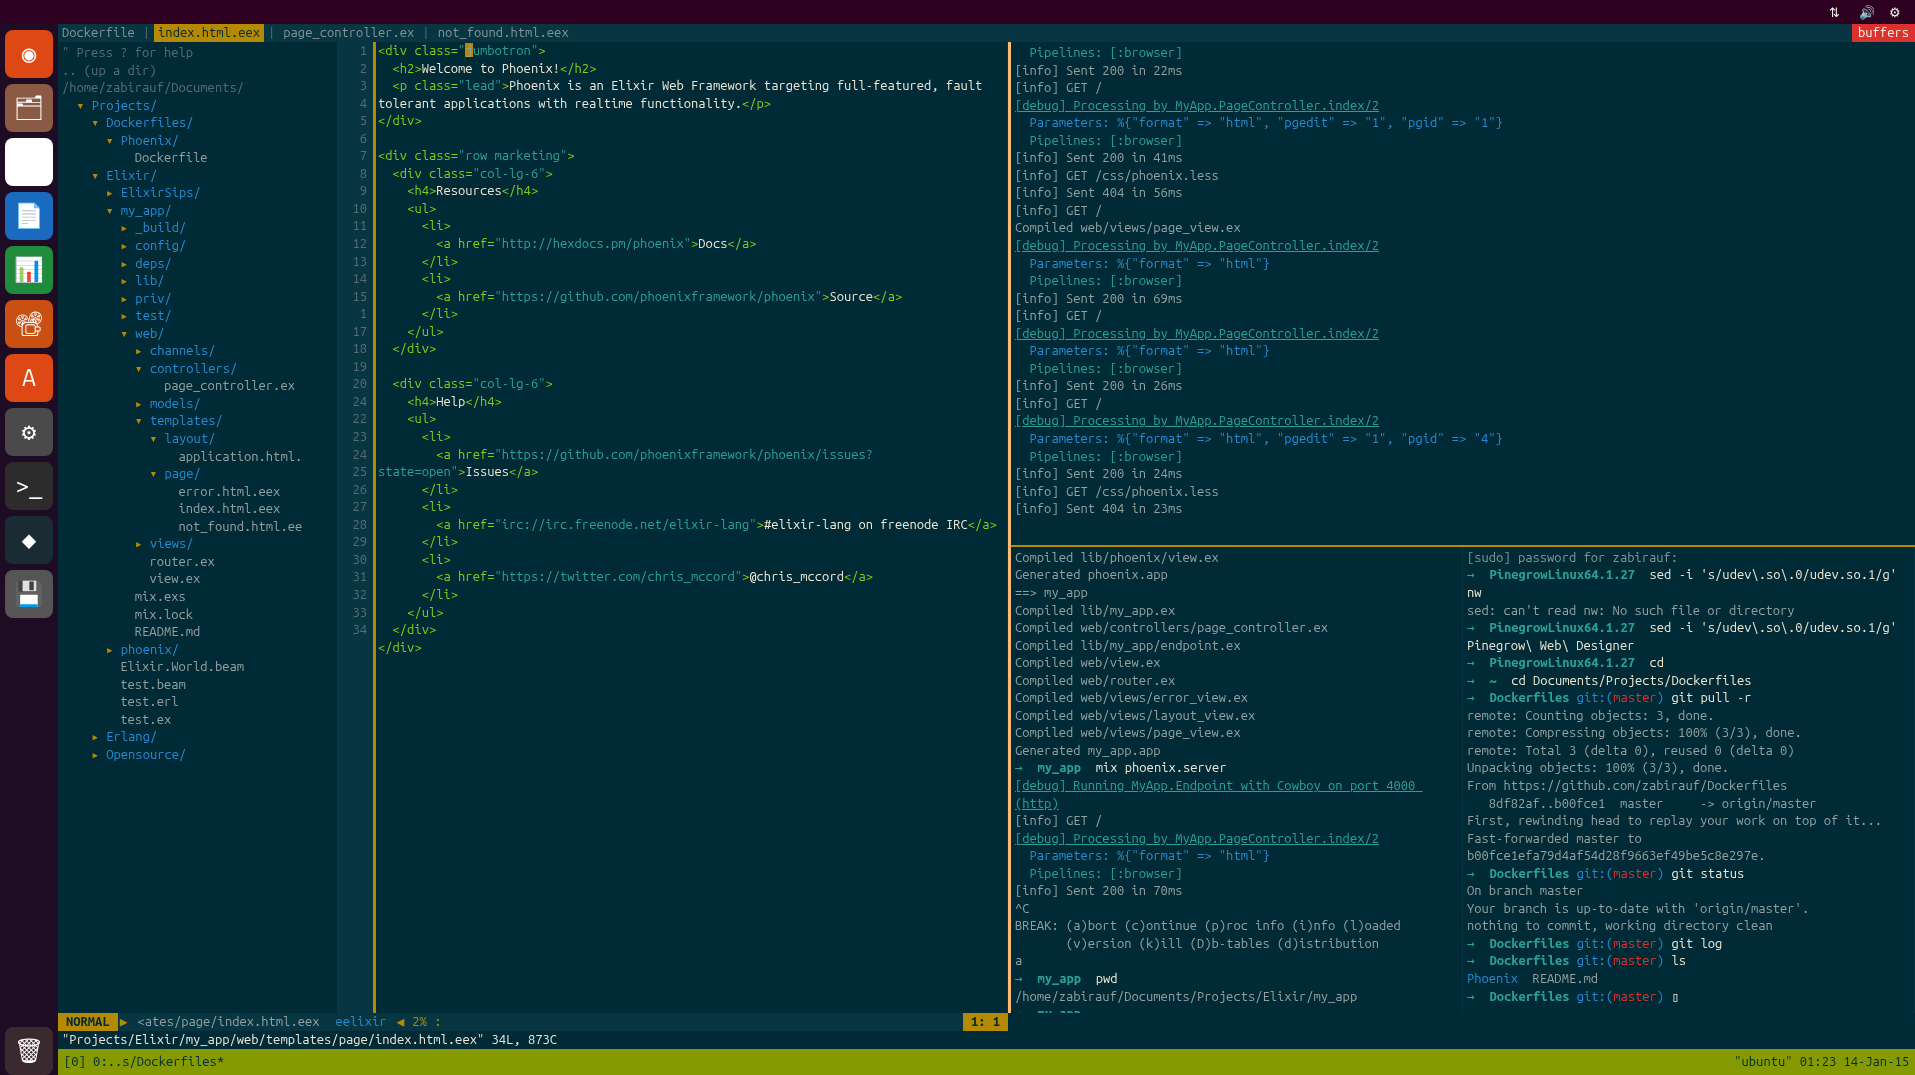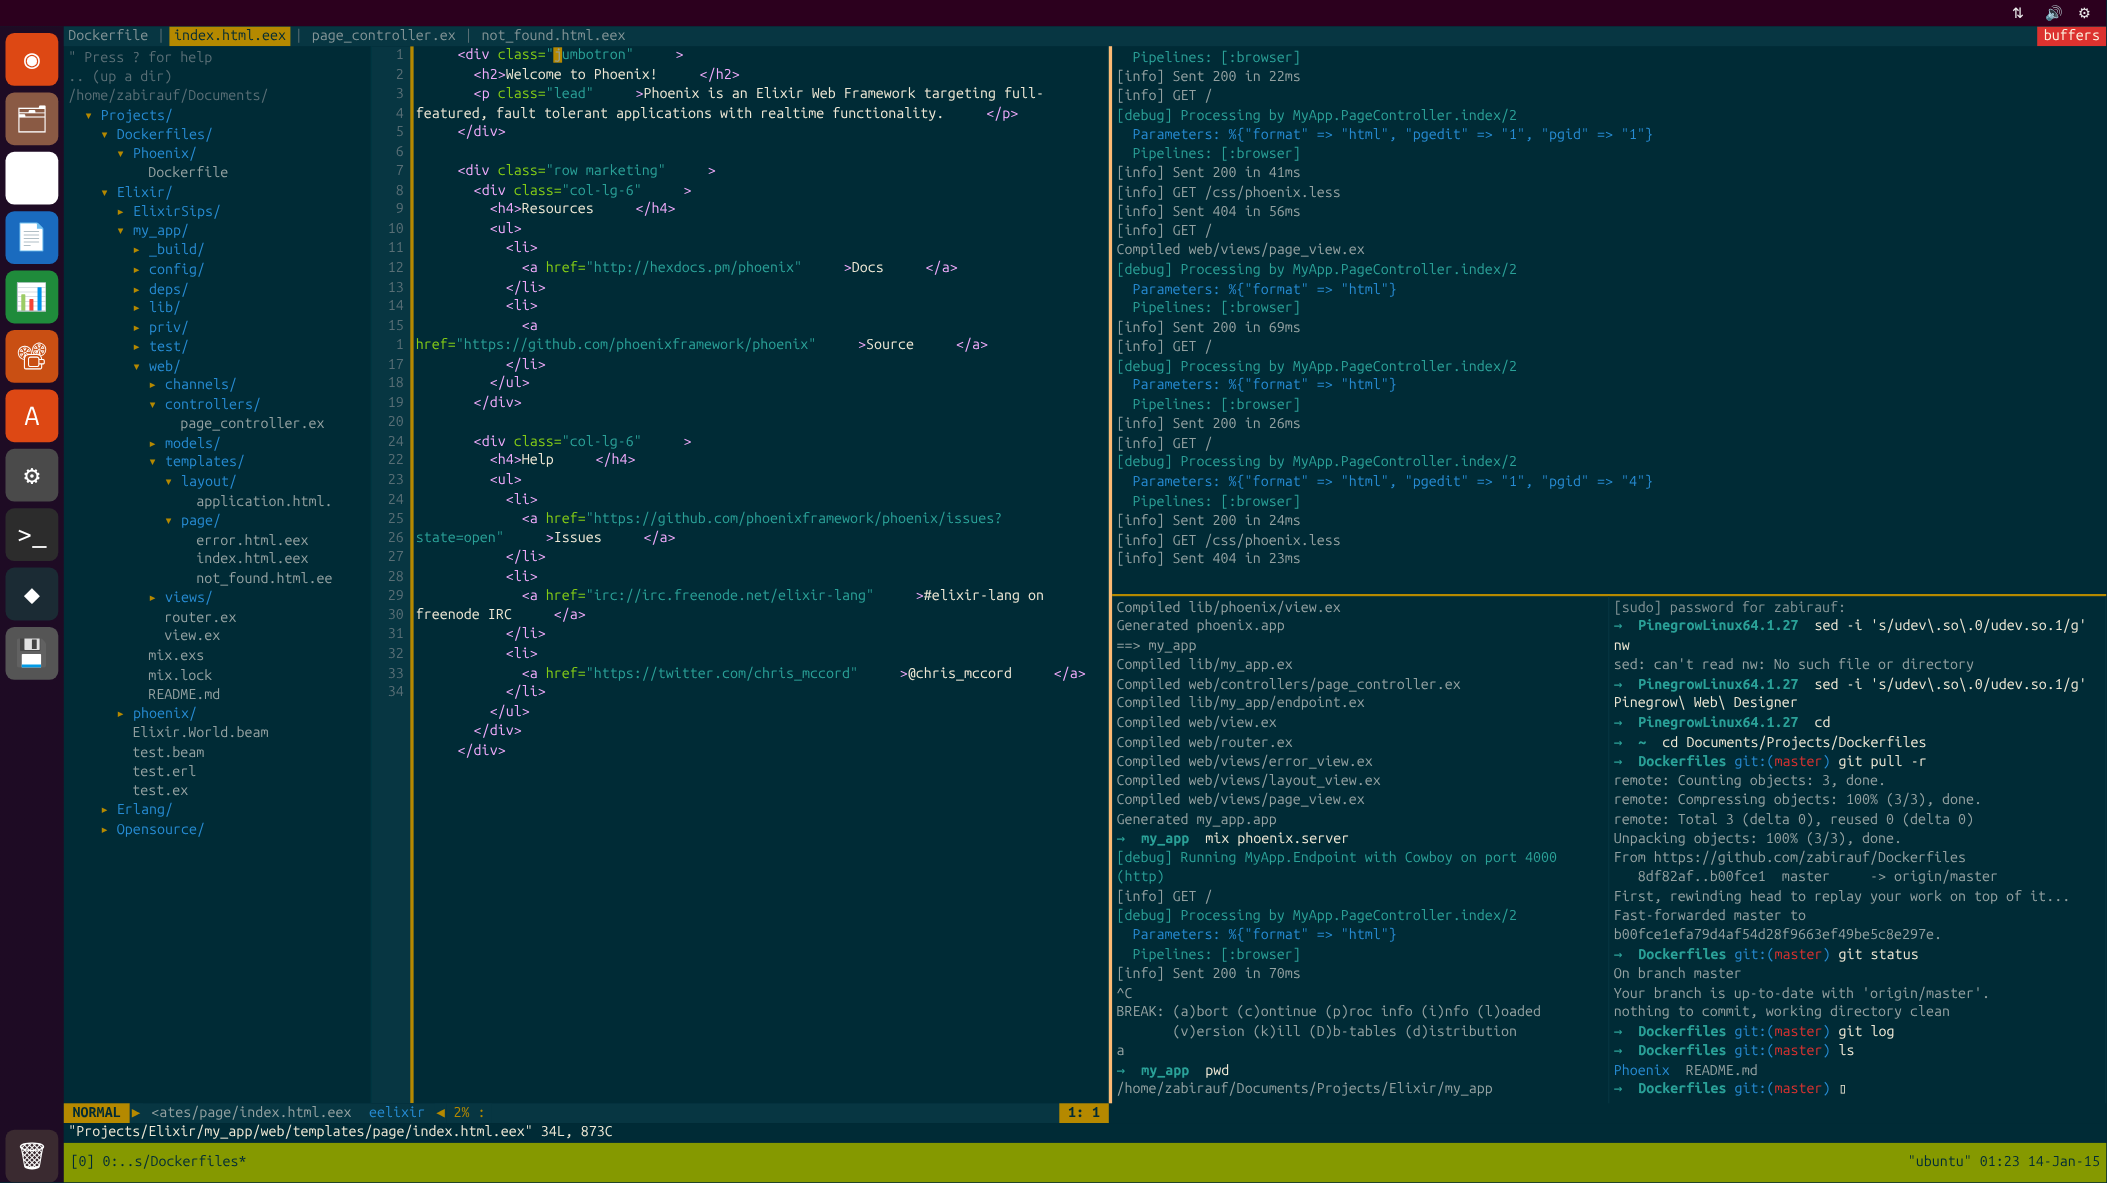--- a/index.html
+++ b/index.html
@@ -109,21 +109,21 @@
     text-align: right;
     padding: 0 6px 0 0;
     color: #586e75;
   }
   .code {
     flex: 1;
     padding-left: 2px;
     white-space: pre-wrap;
     color: #93a1a1;
   }
-  .code .kw { color: #f0abfc; margin-left: 38px; }
+  .code .kw { color: #84cc16; }
   .code .str { color: #2aa198; }
   .code .tagn { color: #84cc16; text-align: center; }
   .code .text { color: #eee8d5; }
   .code .cursor { background: #b58900; }
   
   .rightcol {
     display: flex;
     flex-direction: column;
     border-left: 3px solid #fdba74;
   }
@@ -137,21 +137,21 @@
   }
   .term.noborder { border-bottom: none; }
   .termrow {
     display: flex;
     flex: 1;
     min-height: 0;
     justify-content: center;
   }
   .termrow .term { flex: 1; border-right: 1px solid #073642; }
   .term .info  { color: #93a1a1; }
-  .term .debug { color: #2aa198; }
+  .term .debug { color: #2aa198; text-decoration: underline; }
   .term .param { color: #268bd2; padding-left: 2ch; }
   .term .pipe  { color: #2aa198; padding-left: 2ch; }
   .term .prompt-arrow { color: #2aa198; }
   .term .prompt-path  { color: #2aa198; font-weight: bold; }
   .term .git    { color: #268bd2; }
   .term .branch { color: #dc322f; }
   .term .cmd    { color: #eee8d5; }
   .term .sudo   { color: #839496; }
   
   .statusline {
@@ -173,21 +173,21 @@
     grid-column: 1 / span 3;
     background: #002b36;
     color: #eee8d5;
     height: 18px;
     padding: 0 4px;
     display: flex;
     align-items: center;
   }
   
   .tmuxbar {
-    height: 36px;
+    height: 26px;
     background: #859900;
     color: #002b36;
     display: flex;
     align-items: center;
     font-size: 13px;
     padding: 0 6px;
   }
   .tmuxbar .left { color: #002b36; }
   .tmuxbar .right { margin-left: auto; color: #002b36; }
 </style>

